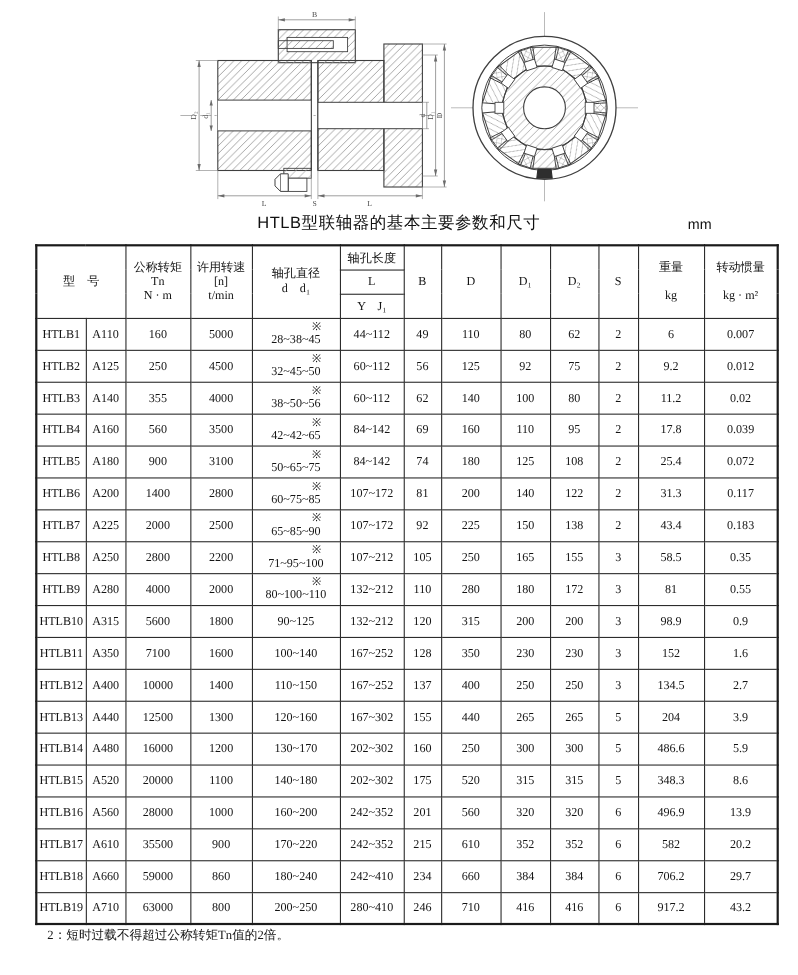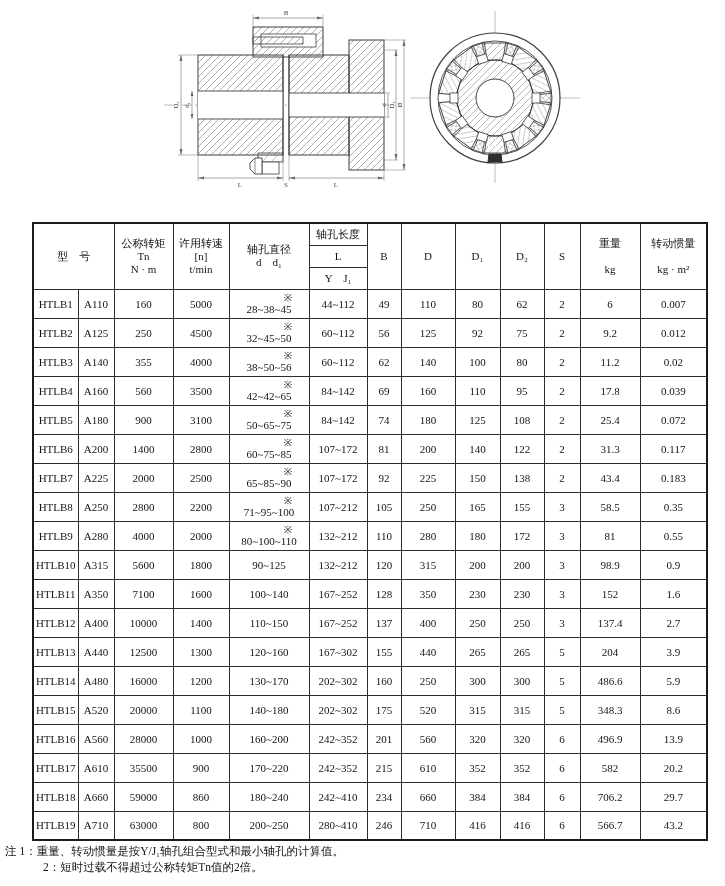--- a/index.html
+++ b/index.html
@@ -204,20 +204,24 @@
           <use href="#tab" transform="rotate(342)"></use>
         </g>
 
         <polygon points="-64,-7 -56,-6 -56,6 -64,7" fill="#2e2e2e" stroke="#2e2e2e" transform="rotate(270)"></polygon>
 
         <circle cx="0" cy="0" r="19" fill="#ffffff" stroke="#3f3f3f" stroke-width="1"></circle>
       </g>
     </svg>
   </div>
 
+  <div id="title-row">
+    <div id="doc-title">HTLB型联轴器的基本主要参数和尺寸</div>
+    <div id="unit-label">mm</div>
+  </div>
 
   <div id="spec-table-wrap">
     <table class="spec">
       <colgroup>
         <col style="width:45px">
           <col style="width:36px">
           <col style="width:59px">
         <col style="width:56px">
           <col style="width:80px">
           <col style="width:58px">
@@ -479,21 +483,21 @@
             <td>
 
               <span class="bore-line">110~150</span>
             </td>
             <td>167~252</td>
             <td>137</td>
             <td>400</td>
             <td>250</td>
             <td>250</td>
             <td>3</td>
-            <td>137.4</td>
+            <td>134.5</td>
             <td>2.7</td>
           </tr>
 
           <tr>
             <td>HTLB13</td>
             <td>A440</td>
             <td>12500</td>
             <td>1300</td>
             <td>
 
@@ -612,25 +616,24 @@
             <td>
 
               <span class="bore-line">200~250</span>
             </td>
             <td>280~410</td>
             <td>246</td>
             <td>710</td>
             <td>416</td>
             <td>416</td>
             <td>6</td>
-            <td>566.7</td>
+            <td>917.2</td>
             <td>43.2</td>
           </tr>
         </tbody>
     </table>
   </div>
 
   <div id="notes">
-    <div id="note-line-1">注 1：重量、转动惯量是按Y/J₁轴孔组合型式和最小轴孔的计算值。</div>
     <div id="note-line-2">2：短时过载不得超过公称转矩Tn值的2倍。</div>
   </div>
 
 </div>
 
 </body></html>

